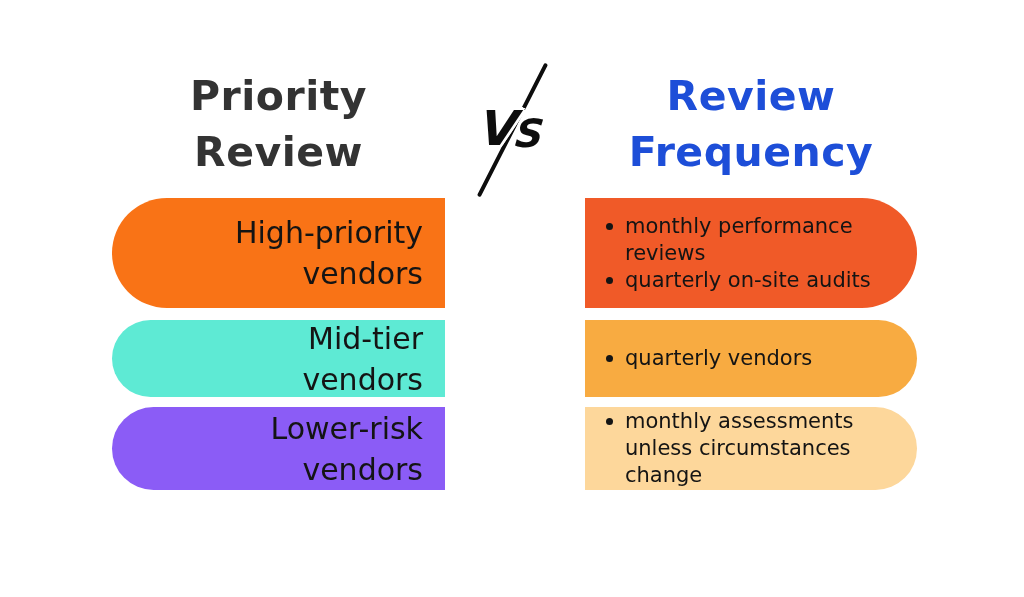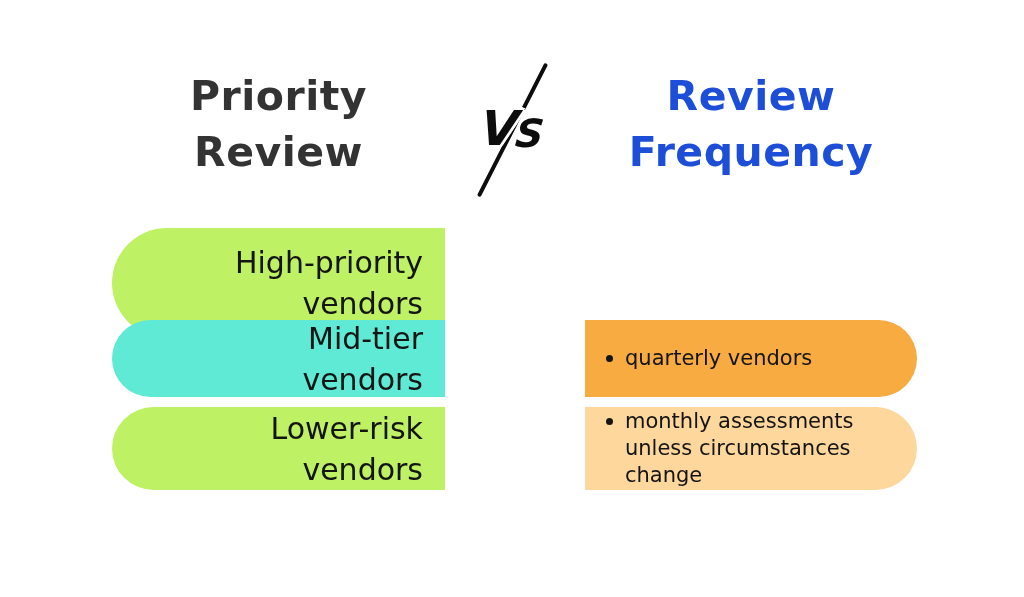--- a/index.html
+++ b/index.html
@@ -126,34 +126,40 @@
   <div class="vs-slash"></div>
   <div class="vs-text">
     <span class="v">V</span><span class="s">S</span>
   </div>
 
   <div class="col-title right" style="color: #1d4ed8;">
     <div>Review</div>
     <div>Frequency</div>
   </div>
 
-  <div class="pill left-side row1" style="background-color: #bef264; margin-top: 30px;">
+  <div class="pill left-side row1" style="background-color: #f97316;">
     <div class="priority-label">High-priority vendors</div>
+  </div>
+  <div class="pill right-side row1" style="background-color: rgb(240, 90, 40);">
+    <ul class="freq-list">
+      <li>monthly performance reviews</li>
+      <li>quarterly on-site audits</li>
+    </ul>
   </div>
 
   <div class="pill left-side row2" style="background-color: #5eead4;">
     <div class="priority-label">Mid-tier vendors</div>
   </div>
   <div class="pill right-side row2" style="background-color: rgb(248, 171, 65);">
     <ul class="freq-list">
       <li>quarterly vendors</li>
     </ul>
   </div>
 
-  <div class="pill left-side row3" style="background-color: #bef264;">
+  <div class="pill left-side row3" style="background-color: #8b5cf6;">
     <div class="priority-label">Lower-risk vendors</div>
   </div>
   <div class="pill right-side row3" style="background-color: rgb(253, 215, 155);">
     <ul class="freq-list">
       <li>monthly assessments unless circumstances change</li>
     </ul>
   </div>
 
 </div>
 

